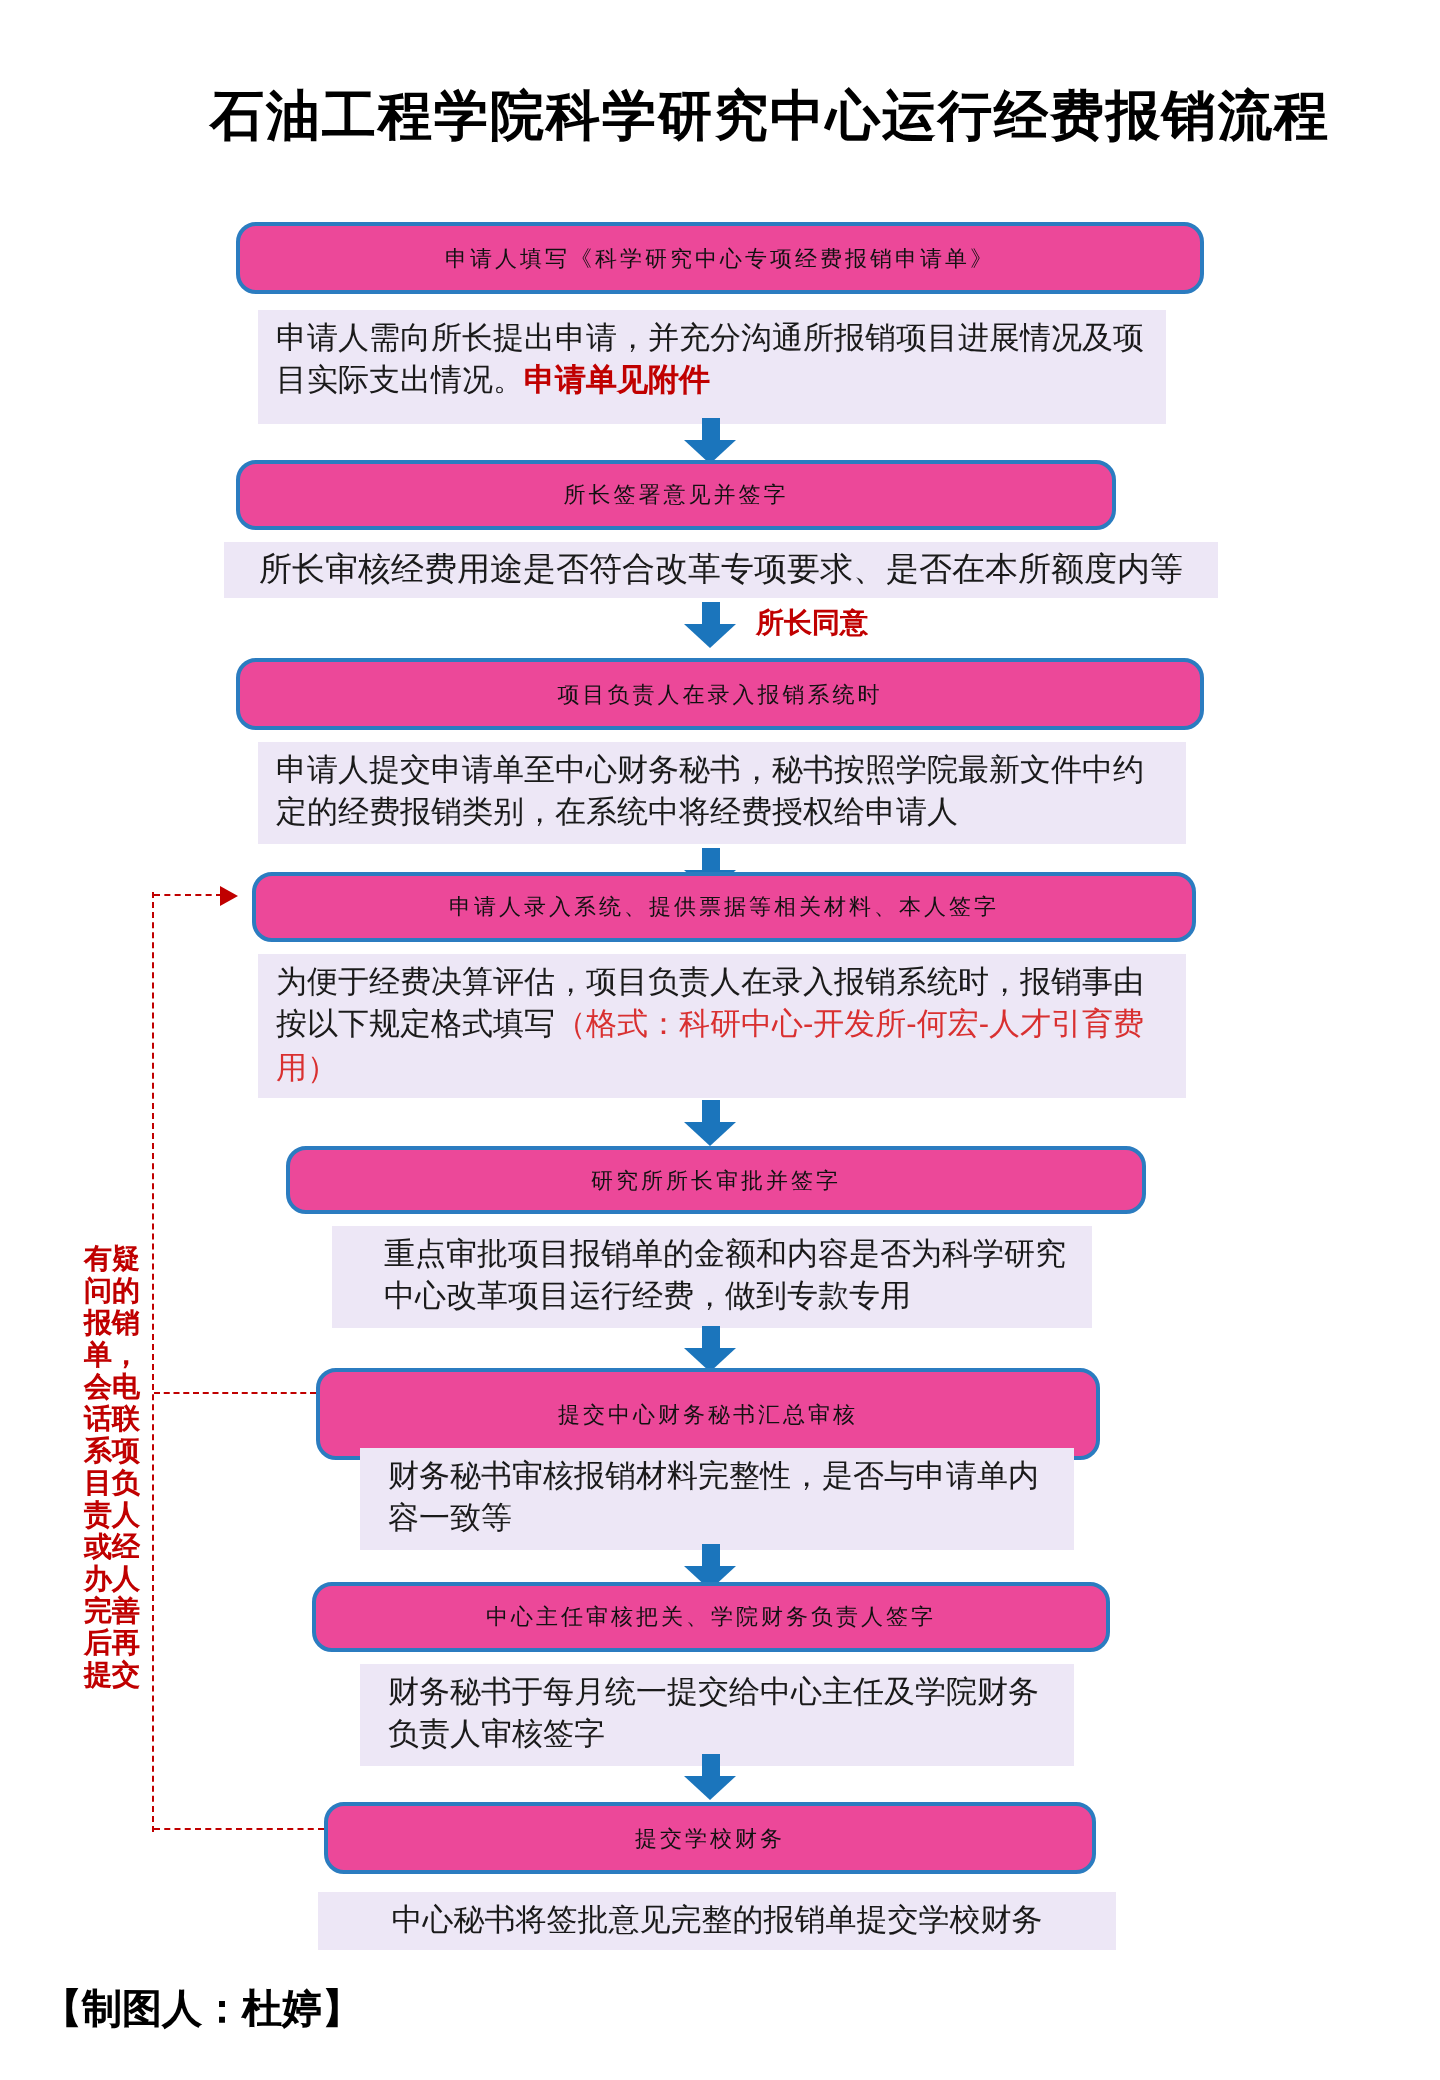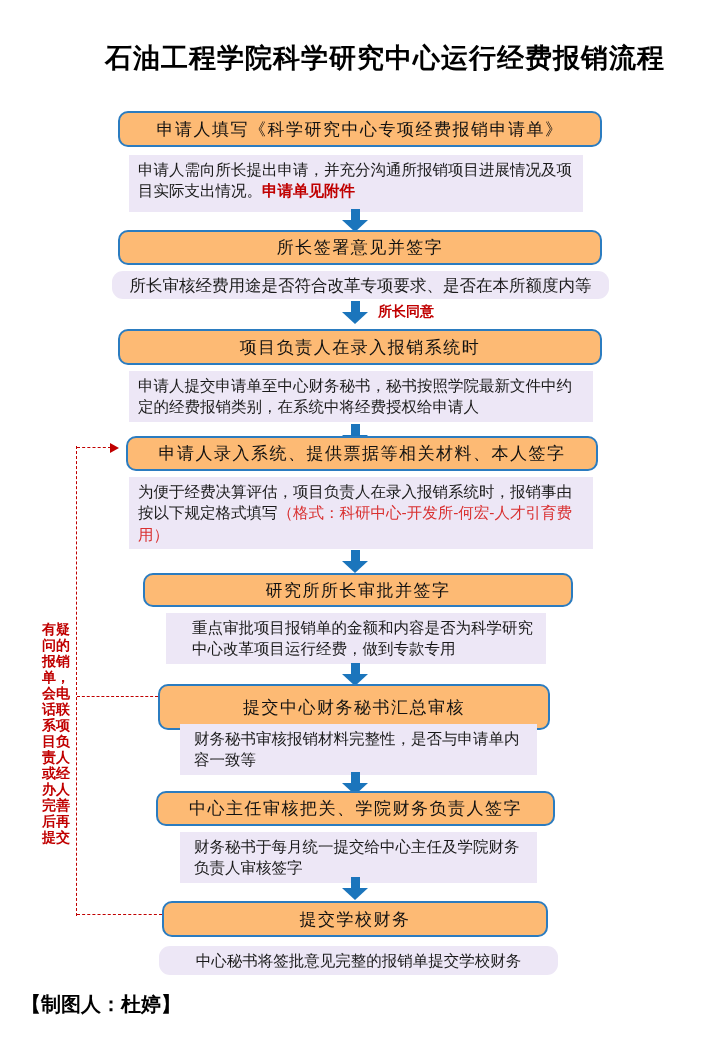--- a/index.html
+++ b/index.html
@@ -5,31 +5,31 @@
   html,body{margin:0;padding:0;background:#ffffff;}
   #page{
     position:relative;width:720px;height:1040px;background:#fff;overflow:hidden;
     font-family:"Liberation Sans",sans-serif;color:#1a1a1a;
   }
   .title{
     position:absolute;top:40px;left:1px;width:100%;text-align:center;
     font-size:27px;font-weight:bold;color:#000;letter-spacing:1px;margin-left:24px;
   }
   .flow-box{
-    position:absolute;box-sizing:border-box;background:#fdba74;
+    position:absolute;box-sizing:border-box;background:#ec4899;
     border:2px solid var(--box-border,#2b7cc0);border-radius:10px;
     display:flex;align-items:center;justify-content:center;
-    font-family:"DejaVu Serif",serif;font-size:17px;color:#111;letter-spacing:1.5px;
+    font-family:"DejaVu Serif",serif;font-size:11px;color:#111;letter-spacing:1.5px;
     text-align:right;
   }
   .note{
     position:absolute;box-sizing:border-box;background:var(--note-bg,#ede7f6);
     font-size:15.5px;line-height:1.38;padding:4px 9px;color:#1a1a1a;
   }
-  .note.center{display:flex;align-items:center;justify-content:center;padding:12px 4px;text-align:right;border-radius:11px;}
+  .note.center{display:flex;align-items:center;justify-content:center;padding:12px 4px;text-align:right;}
   .red-bold{color:var(--red-dark,#c00000);font-weight:bold;}
   .red-text{color:var(--red-bright,#d93030);}
   .arrow{position:absolute;width:26px;}
   .arrow .stem{width:9px;height:11px;margin:0 auto;background:var(--arrow-blue,#1b75bc);}
   .arrow .head{width:0;height:0;margin:0 auto;
     border-left:13px solid transparent;border-right:13px solid transparent;
     border-top:12px solid var(--arrow-blue,#1b75bc);}
   .arrow-label{
     position:absolute;left:36px;top:2px;white-space:nowrap;
     font-family:"Liberation Sans",sans-serif;font-size:14px;font-weight:bold;
@@ -59,21 +59,21 @@
 
   <div class="title">石油工程学院科学研究中心运行经费报销流程</div>
 
   <div class="flow-box" style="left:118px;top:111px;width:484px;height:36px">申请人填写《科学研究中心专项经费报销申请单》</div>
   <div class="note" style="left:129px;top:155px;width:454px;min-height:57px"><span>申请人需向所长提出申请，并充分沟通所报销项目进展情况及项目实际支出情况。</span><span class="red-bold">申请单见附件</span></div>
   <div class="arrow" style="left:342px;top:209px">
     <div class="stem"></div>
       <div class="head"></div>
   </div>
 
-  <div class="flow-box" style="left:118px;top:230px;width:484px;height:35px">所长签署意见并签字</div>
+  <div class="flow-box" style="left:118px;top:230px;width:440px;height:35px">所长签署意见并签字</div>
   <div class="note center" style="left:112px;top:271px;width:497px;height:28px;font-size:16.5px">所长审核经费用途是否符合改革专项要求、是否在本所额度内等</div>
   <div class="arrow" style="left:342px;top:301px">
     <div class="stem"></div>
       <div class="head"></div>
     <span class="arrow-label">所长同意</span>
   </div>
 
   <div class="flow-box" style="left:118px;top:329px;width:484px;height:36px">项目负责人在录入报销系统时</div>
   <div class="note" style="left:129px;top:371px;width:464px;min-height:50px">申请人提交申请单至中心财务秘书，秘书按照学院最新文件中约定的经费报销类别，在系统中将经费授权给申请人</div>
   <div class="arrow" style="left:342px;top:424px">

